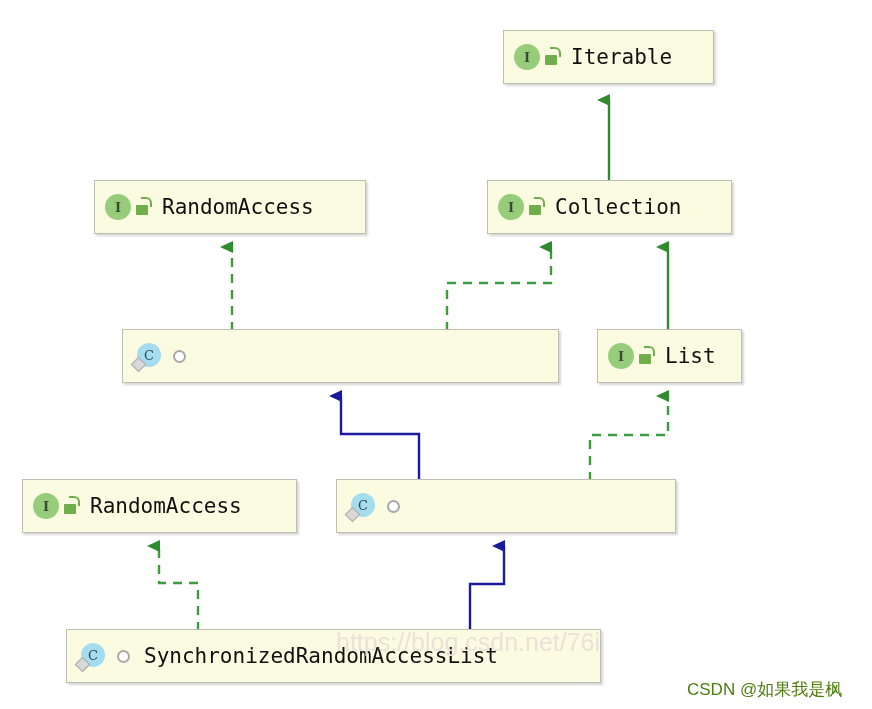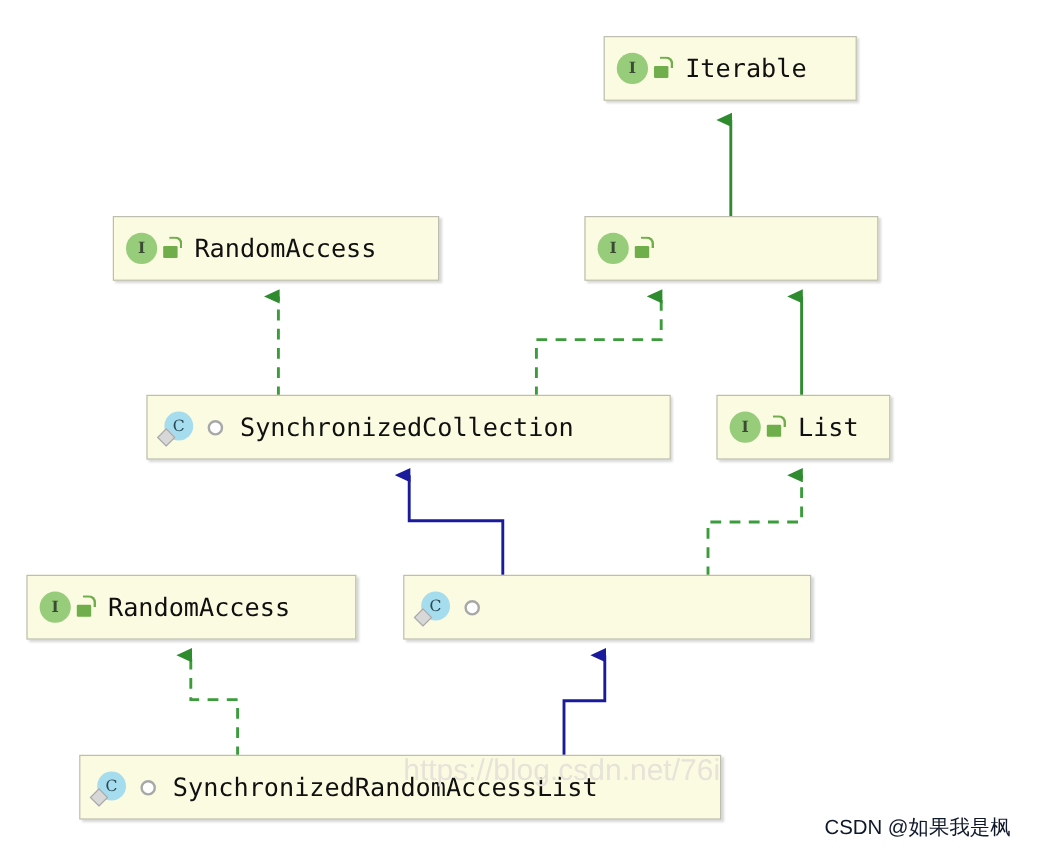--- a/index.html
+++ b/index.html
@@ -145,21 +145,21 @@
     font-size: 25px;
     color: #e7e3d8;
     z-index: 4;
     white-space: nowrap;
     pointer-events: none;
   }
   .watermark-csdn {
     position: absolute;
     font-family: "Liberation Sans", sans-serif;
     font-size: 17px;
-    color: #0f172a;
+    color: #4d7c0f;
     z-index: 5;
     white-space: nowrap;
   }
 </style>
 </head>
 <body>
 
 <div id="diagram-root">
 
   <svg class="edges" viewBox="0 0 872 709">
@@ -214,31 +214,31 @@
   </div>
 
   <div class="node" style="left:487px; top:180px; width:245px; height:54px;">
     <span class="icon-iface">
       <span class="glyph">I</span>
     </span>
     <span class="icon-lock">
       <span class="shackle"></span>
         <span class="body"></span>
     </span>
+    <span class="label">Collection</span>
   </div>
 
   <div class="node" style="left:122px; top:329px; width:437px; height:54px;">
     <span class="icon-class">
       <span class="disc">
           <span class="glyph">C</span>
         </span>
       <span class="diamond"></span>
     </span>
     <span class="icon-vis"></span>
-    <span class="label">SynchronizedCollection</span>
   </div>
 
   <div class="node" style="left:597px; top:329px; width:145px; height:54px;">
     <span class="icon-iface">
       <span class="glyph">I</span>
     </span>
     <span class="icon-lock">
       <span class="shackle"></span>
         <span class="body"></span>
     </span>

